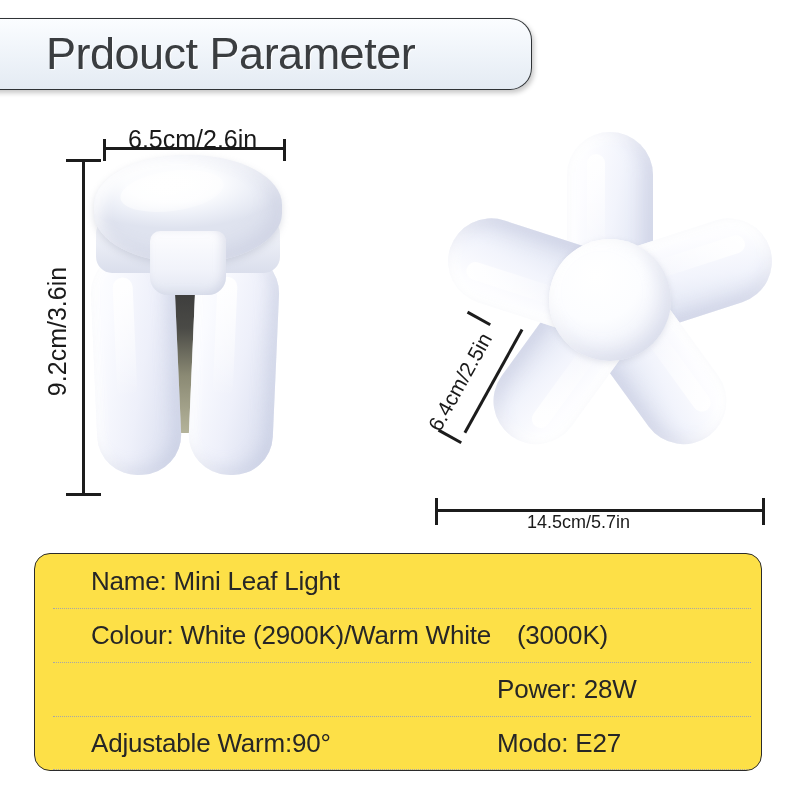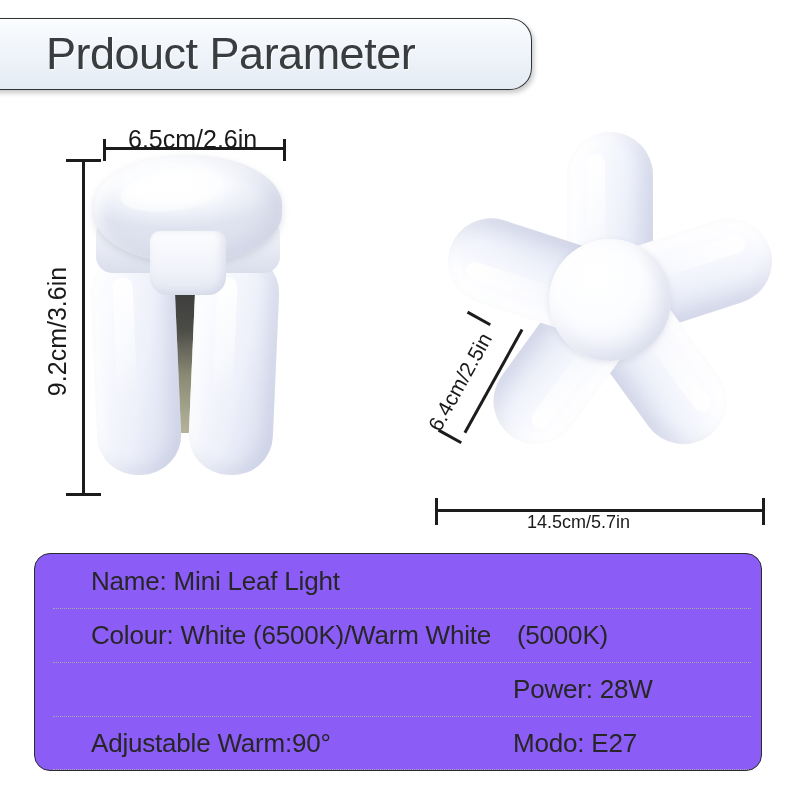--- a/index.html
+++ b/index.html
@@ -220,21 +220,21 @@
 
   
   .spec-box {
     position: absolute;
     left: 34px;
     top: 553px;
     width: 728px;
     height: 218px;
     border: 1.8px solid #2b2b2b;
     border-radius: 16px;
-    background: #8b5cf6;
+    background: #fde047;
     box-sizing: border-box;
     overflow: hidden;
   }
   .spec-row {
     position: relative;
     height: 54px;
     display: flex;
     align-items: center;
     padding-left: 56px;
     box-sizing: border-box;
@@ -254,21 +254,21 @@
   }
   .spec-text {
     font-size: 26px;
     color: #262626;
     font-family: "Liberation Sans", sans-serif;
     white-space: nowrap;
     letter-spacing: -0.2px;
   }
   .spec-text.right-col {
     position: absolute;
-    left: 478px;
+    left: 462px;
   }
 </style>
 </head>
 <body>
 
 <div id="page">
 
   <div class="header-banner"></div>
   <div class="header-title">Prdouct Parameter</div>
 
@@ -326,21 +326,21 @@
   <div class="tick-v" style="left:762px; top:498px; height:27px;"></div>
   <div class="dim-label" style="left:527px; top:512px; font-size:18px;">14.5cm/5.7in</div>
 
   <div class="spec-box">
 
     <div class="spec-row">
       <span class="spec-text">Name: Mini Leaf Light</span>
     </div>
 
     <div class="spec-row">
-      <span class="spec-text">Colour: White (6500K)/Warm White　(5000K)</span>
+      <span class="spec-text">Colour: White (2900K)/Warm White　(3000K)</span>
     </div>
 
     <div class="spec-row">
       <span class="spec-text right-col">Power: 28W</span>
     </div>
 
     <div class="spec-row last">
       <span class="spec-text">Adjustable Warm:90°</span>
       <span class="spec-text right-col">Modo: E27</span>
     </div>

